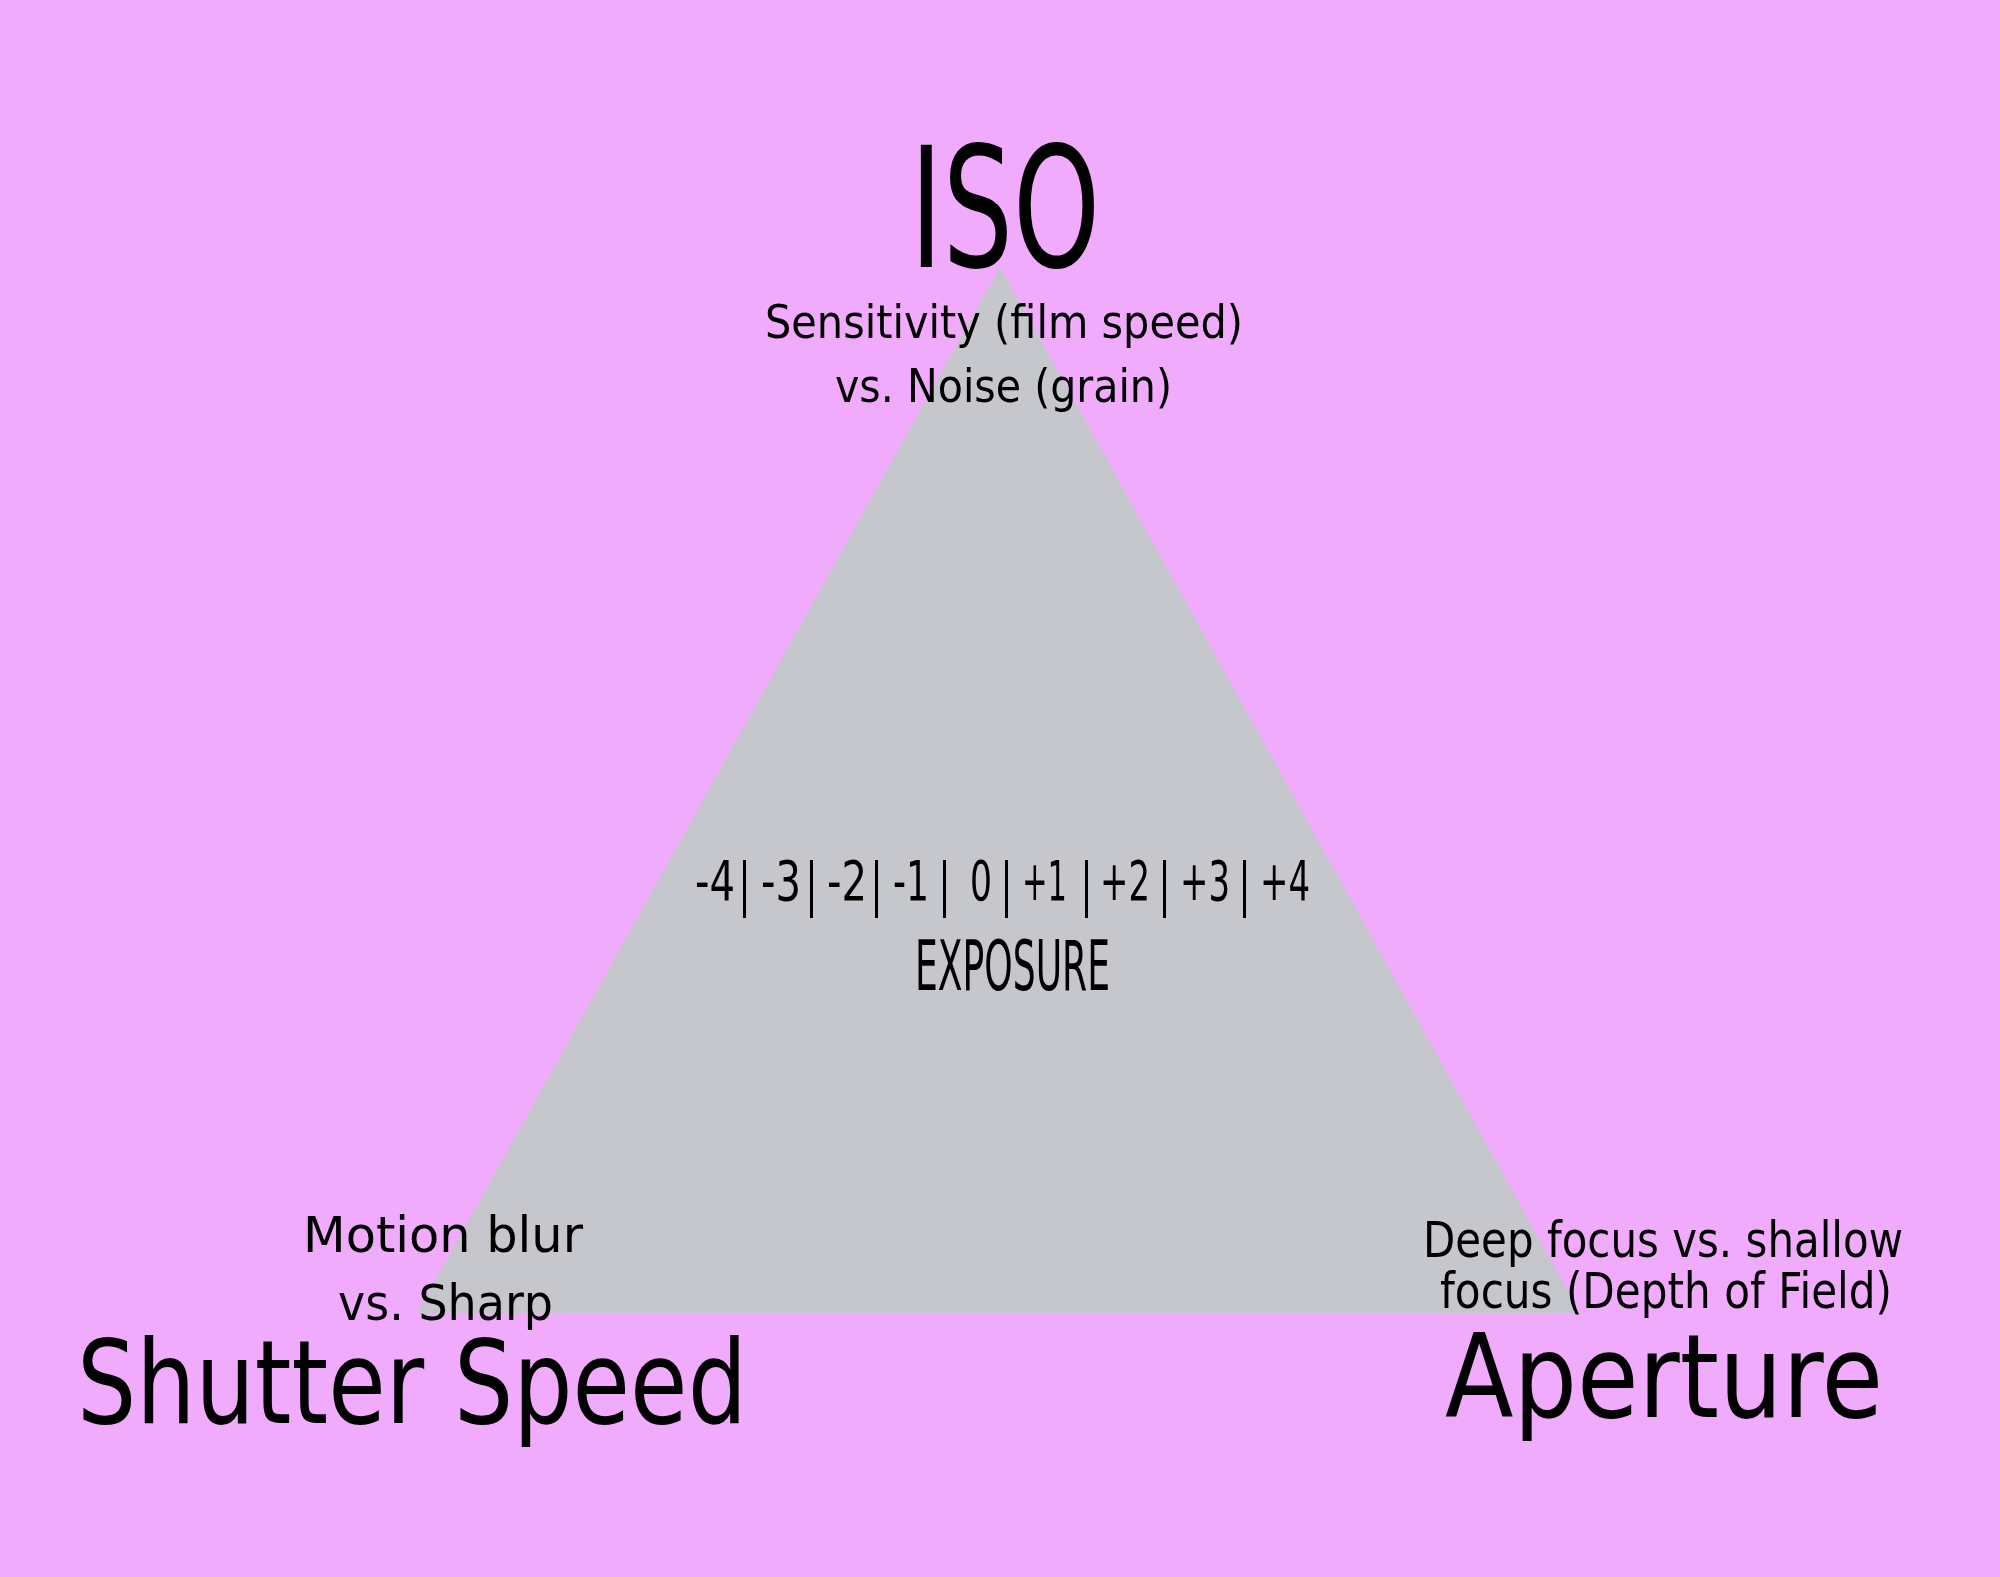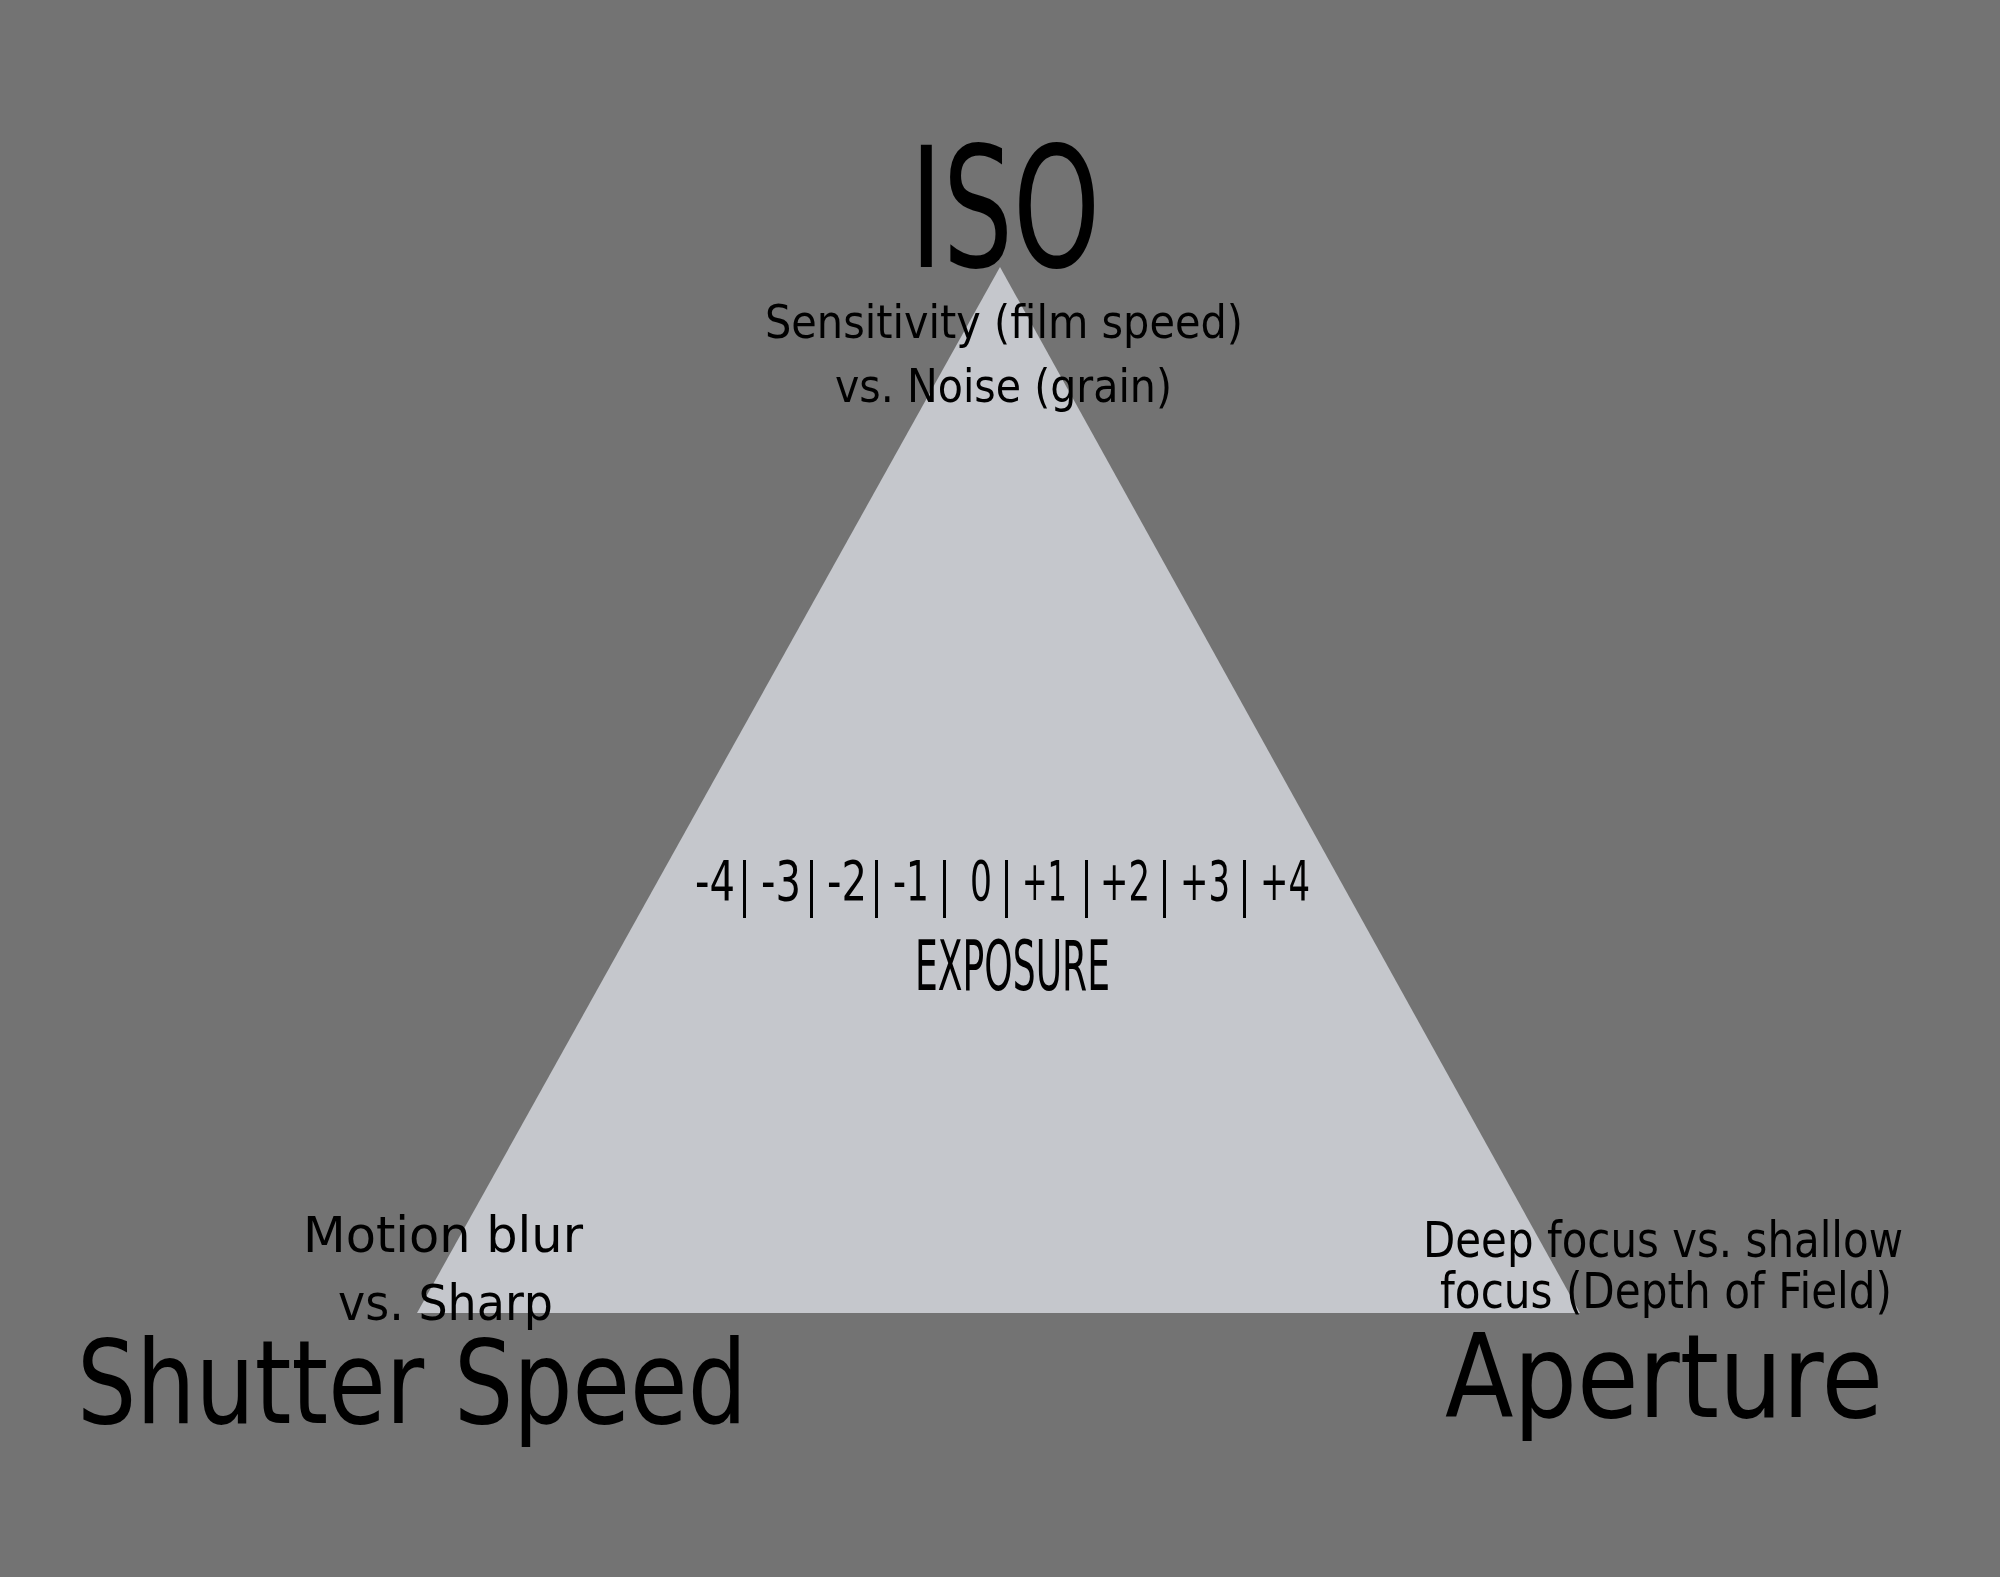--- a/index.html
+++ b/index.html
@@ -1,16 +1,16 @@
 <!DOCTYPE html>
 <html><head>
 <meta charset="utf-8">
 <style>
   html, body { margin: 0; padding: 0; background: #ffffff; }
-  #canvas { position: relative; width: 2000px; height: 1577px; background: #737373; overflow: hidden; }
+  #canvas { position: relative; width: 2000px; height: 1577px; background: #f0abfc; overflow: hidden; }
   svg { position: absolute; left: 0; top: 0; }
   text { font-family: "DejaVu Sans", sans-serif; fill: #000000; }
 </style>
 </head>
 <body>
 
 <div id="canvas">
   <svg width="2000" height="1577" viewBox="0 0 2000 1577">
 
     <polygon points="1000,267 417,1313 1580,1313" fill="#c5c7cc"></polygon>

